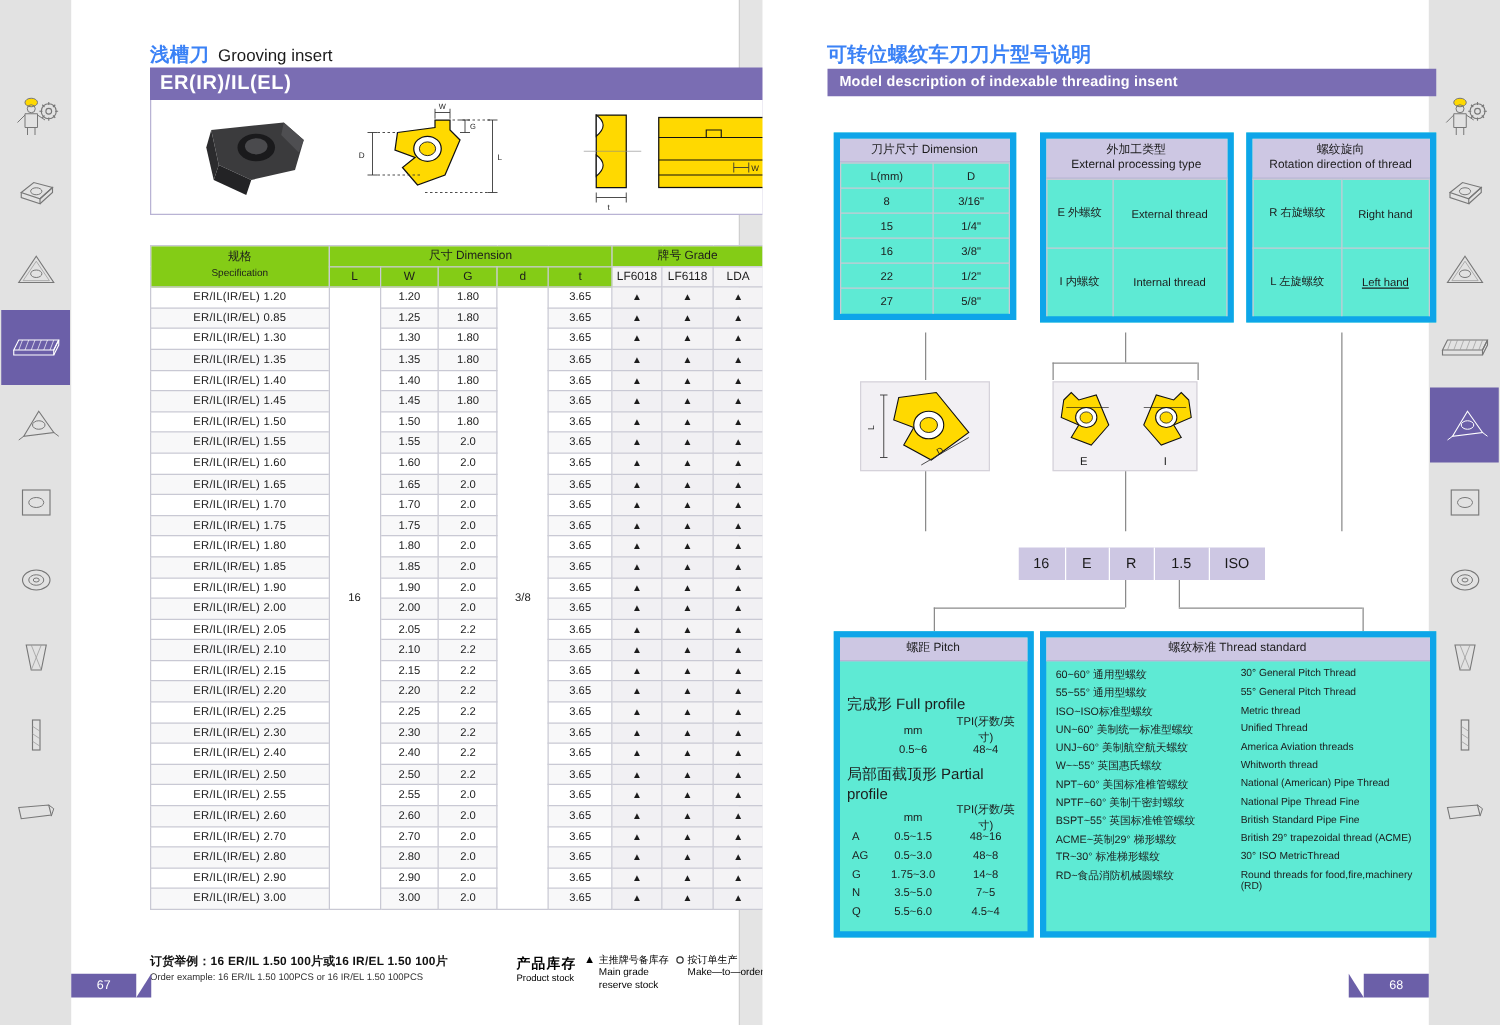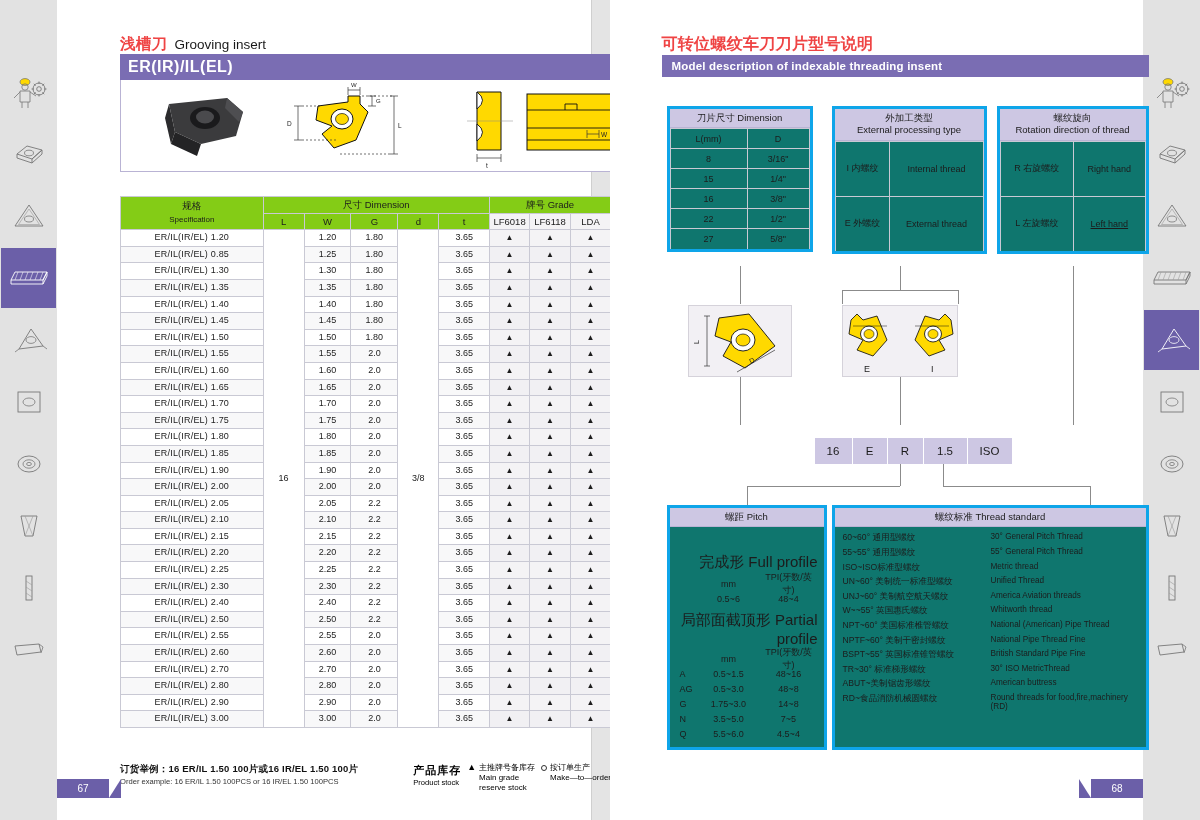--- a/index.html
+++ b/index.html
@@ -26,21 +26,21 @@
 
   
   .page { background: #ffffff; height: 820px; position: relative; flex: 1 1 auto; }
   .page.left { border-right: 1px solid #cfcfcf; }
   .gutter { width: 18px; background: #e4e4e4; flex: 0 0 18px; }
 
   .page-inner { position: absolute; left: 0; right: 0; top: 0; bottom: 0; }
 
   
   .h-cn {
-    font-size: 15.5px; font-weight: bold; color: #ef4444; letter-spacing: .3px;
+    font-size: 15.5px; font-weight: bold; color: #3b82f6; letter-spacing: .3px;
   }
   .h-en { font-size: 13.5px; font-weight: normal; color: #1a1a1a; }
   .title-row { display: flex; align-items: baseline; gap: 7px; }
 
   .bar {
     background: #7a6db3; color: #fff; font-weight: bold;
     display: flex; align-items: center;
   }
   .bar.big { height: 26px; font-size: 16px; padding-left: 8px; letter-spacing: .5px; }
   .bar.sub { height: 22px; font-size: 11.5px; padding-left: 10px; letter-spacing: .2px; }
@@ -71,41 +71,41 @@
   .ord-cn { font-size: 9.5px; font-weight: bold; color: #111; letter-spacing: .2px; }
   .ord-en { font-size: 7.6px; color: #333; margin-top: 1px; }
   .stock { display: flex; gap: 6px; align-items: flex-start; font-size: 8px; }
   .stock-lab-cn { font-size: 11px; font-weight: bold; letter-spacing: 1px; }
   .stock-lab-en { font-size: 7.6px; }
   .stock-item { display: flex; gap: 3px; align-items: flex-start; }
   .stock-txt { line-height: 1.25; }
   .circ { display: inline-block; width: 6px; height: 6px; border: 1px solid #333; border-radius: 50%; margin-top: 2px; }
 
   
-  .rbox { border: 3px solid #0ea5e9; background: #0f766e; position: absolute; }
+  .rbox { border: 5px solid #0ea5e9; background: #5eead4; position: absolute; }
   .rbox-hd {
     background: #cdc7e3; color: #1b1b1b; font-size: 9.5px; text-align: center;
     line-height: 1.3; padding: 3px 2px; border-bottom: 1px solid #b9b3d4;
   }
   table.mini { border-collapse: collapse; width: 100%; font-size: 9px; }
   table.mini td {
     border: 1px solid #c9c9d4; text-align: center; height: 20px; color: #1c1c1c;
   }
   table.mini tr:last-child td { border-bottom: none; }
 
   .codebar { position: absolute; display: flex; }
   .codebar .seg {
     background: #cdc7e3; border-right: 1px solid #fff;
     font-size: 11.5px; color: #1b1b1b; display: flex; align-items: center; justify-content: center;
     height: 26px;
   }
   .codebar .seg:last-child { border-right: none; }
 
   .pitch-body { padding: 8px 6px 6px; font-size: 9px; color: #1c1c1c; }
-  .pitch-sec-t { text-align: right; font-size: 15px; margin-bottom: 4px; }
+  .pitch-sec-t { text-align: left; font-size: 12px; margin-bottom: 4px; }
   .prow { display: flex; align-items: center; height: 15px; }
   .prow .k { width: 22px; padding-left: 4px; }
   .prow .mm { width: 62px; text-align: center; }
   .prow .tpi { flex: 1; text-align: center; }
   .phead .mm, .phead .tpi { font-size: 9px; }
 
   .std-body { padding: 5px 8px 6px; }
   .srow { display: flex; height: 14.6px; align-items: flex-start; font-size: 8.6px; color: #1c1c1c; }
   .srow .cn { width: 148px; }
   .srow .en { flex: 1; font-size: 8.2px; }
@@ -686,26 +686,26 @@
       </div>
 
       <div class="rbox" style="left:222px;top:106px;width:155px;">
         <div class="rbox-hd">
           <span>外加工类型</span><br>
           <span>External processing type</span>
         </div>
         <table class="mini">
           <tbody id="procbody">
               <tr>
+                <td style="height: 55px;">E 外螺纹</td>
+                <td style="height: 55px;">External thread</td>
+              </tr>
+              <tr>
                 <td style="height: 55px;">I 内螺纹</td>
                 <td style="height: 55px;">Internal thread</td>
-              </tr>
-              <tr>
-                <td style="height: 55px;">E 外螺纹</td>
-                <td style="height: 55px;">External thread</td>
               </tr>
             </tbody>
         </table>
       </div>
 
       <div class="rbox" style="left:387px;top:106px;width:152px;">
         <div class="rbox-hd">
           <span>螺纹旋向</span><br>
           <span>Rotation direction of thread</span>
         </div>
@@ -869,26 +869,26 @@
             </div>
             <div class="srow">
               <span class="cn">NPTF~60°  美制干密封螺纹</span>
               <span class="en">National Pipe Thread Fine</span>
             </div>
             <div class="srow">
               <span class="cn">BSPT~55°  英国标准锥管螺纹</span>
               <span class="en">British Standard Pipe Fine</span>
             </div>
             <div class="srow">
+              <span class="cn">ACME~英制29°  梯形螺纹</span>
+              <span class="en">British 29°   trapezoidal thread (ACME)</span>
+            </div>
+            <div class="srow">
               <span class="cn">TR~30°  标准梯形螺纹</span>
               <span class="en">30°  ISO MetricThread</span>
-            </div>
-            <div class="srow">
-              <span class="cn">ABUT~美制锯齿形螺纹</span>
-              <span class="en">American buttress</span>
             </div>
             <div class="srow">
               <span class="cn">RD~食品消防机械圆螺纹</span>
               <span class="en">Round threads for food,fire,machinery (RD)</span>
             </div>
           </div>
       </div>
 
       <div class="pnum r">68</div>
     </div>

